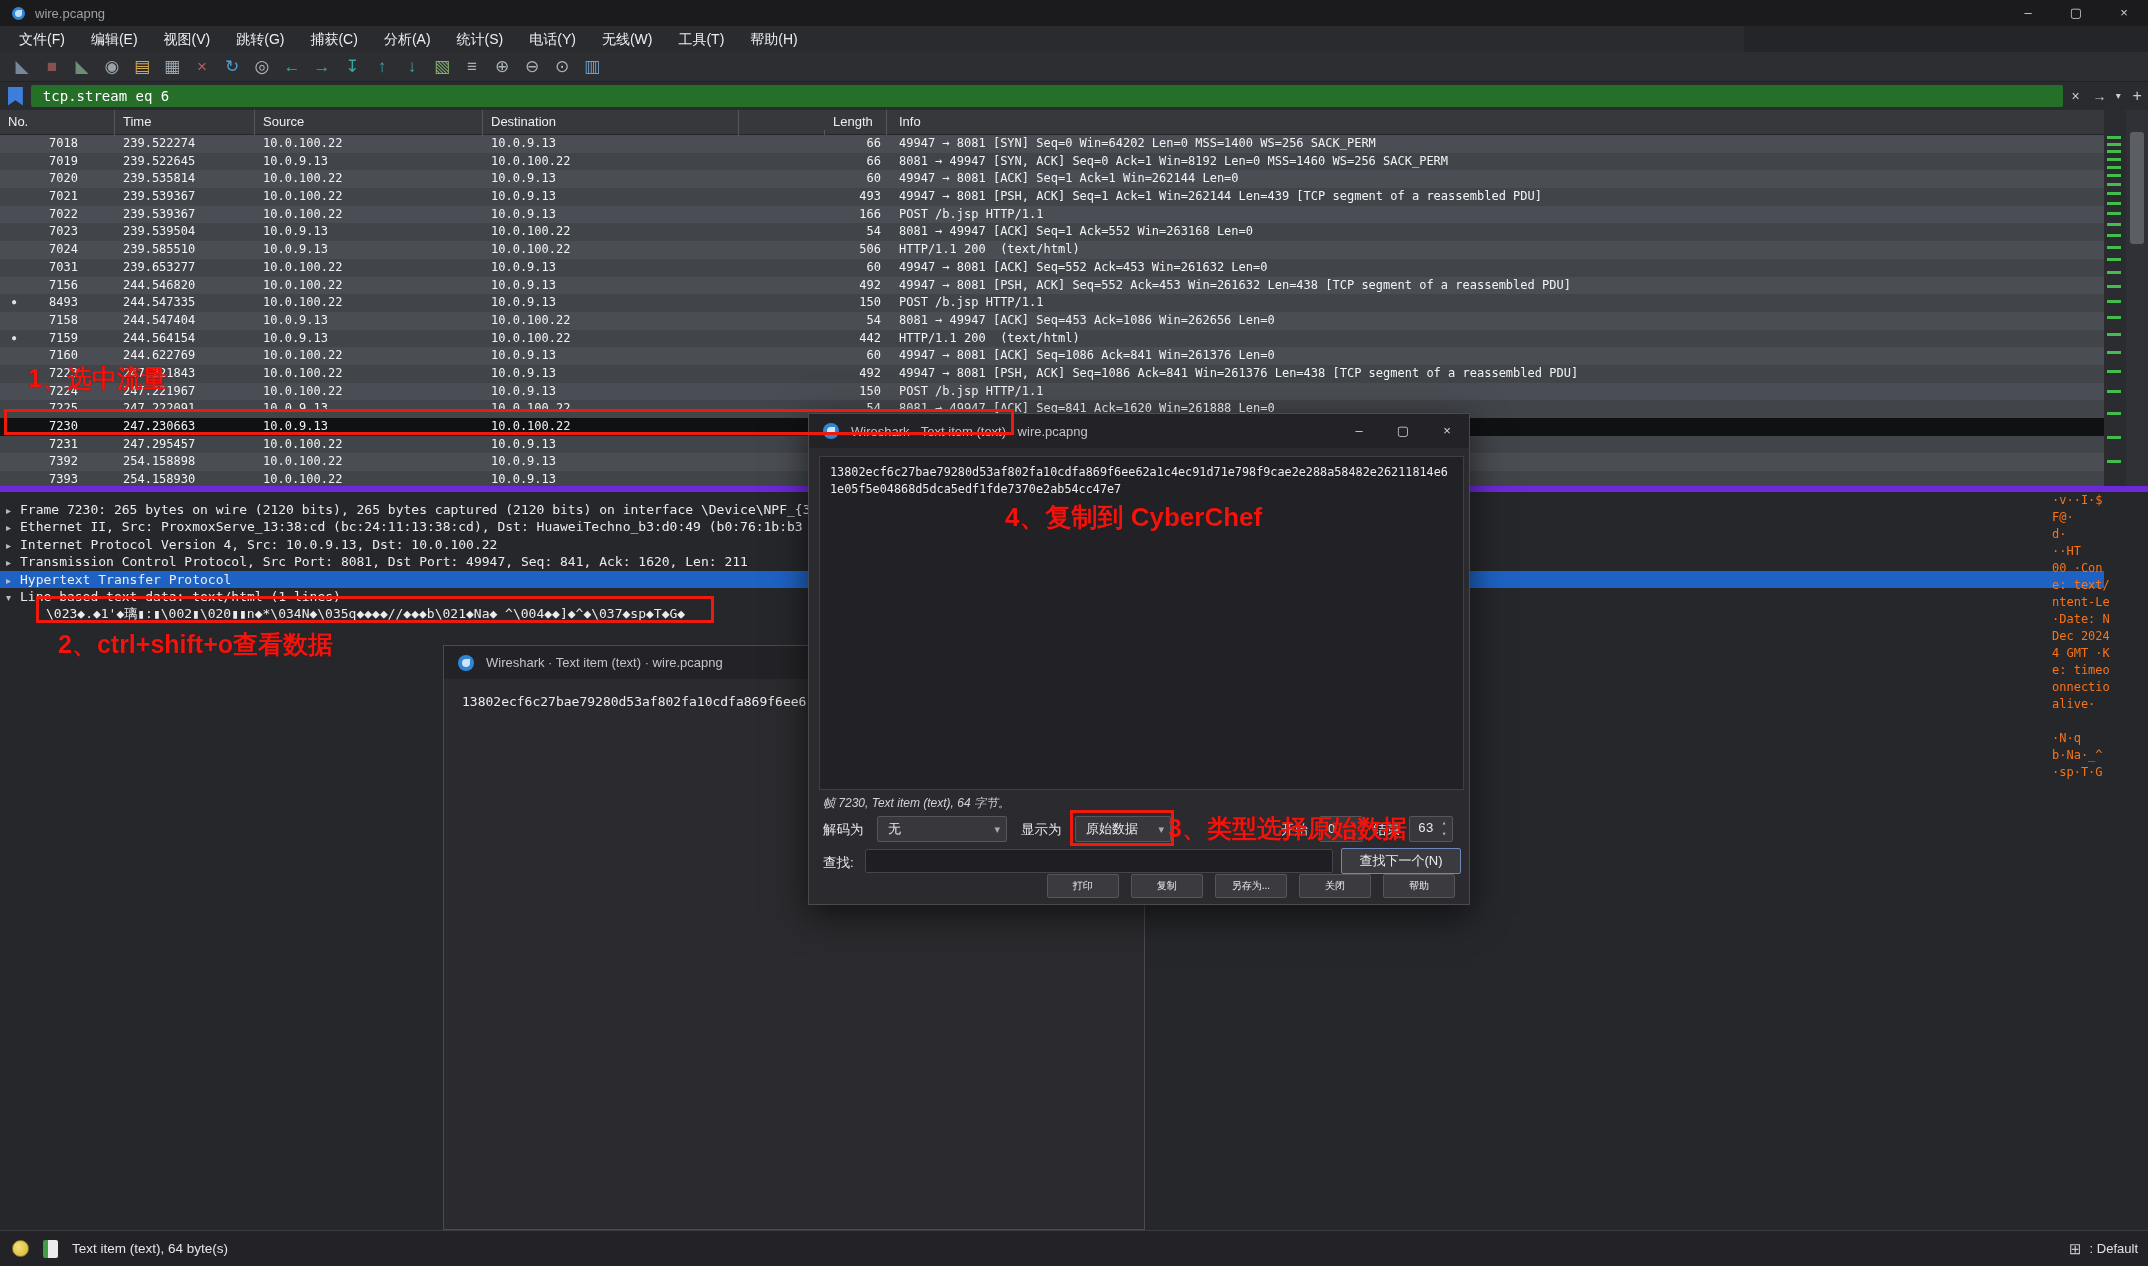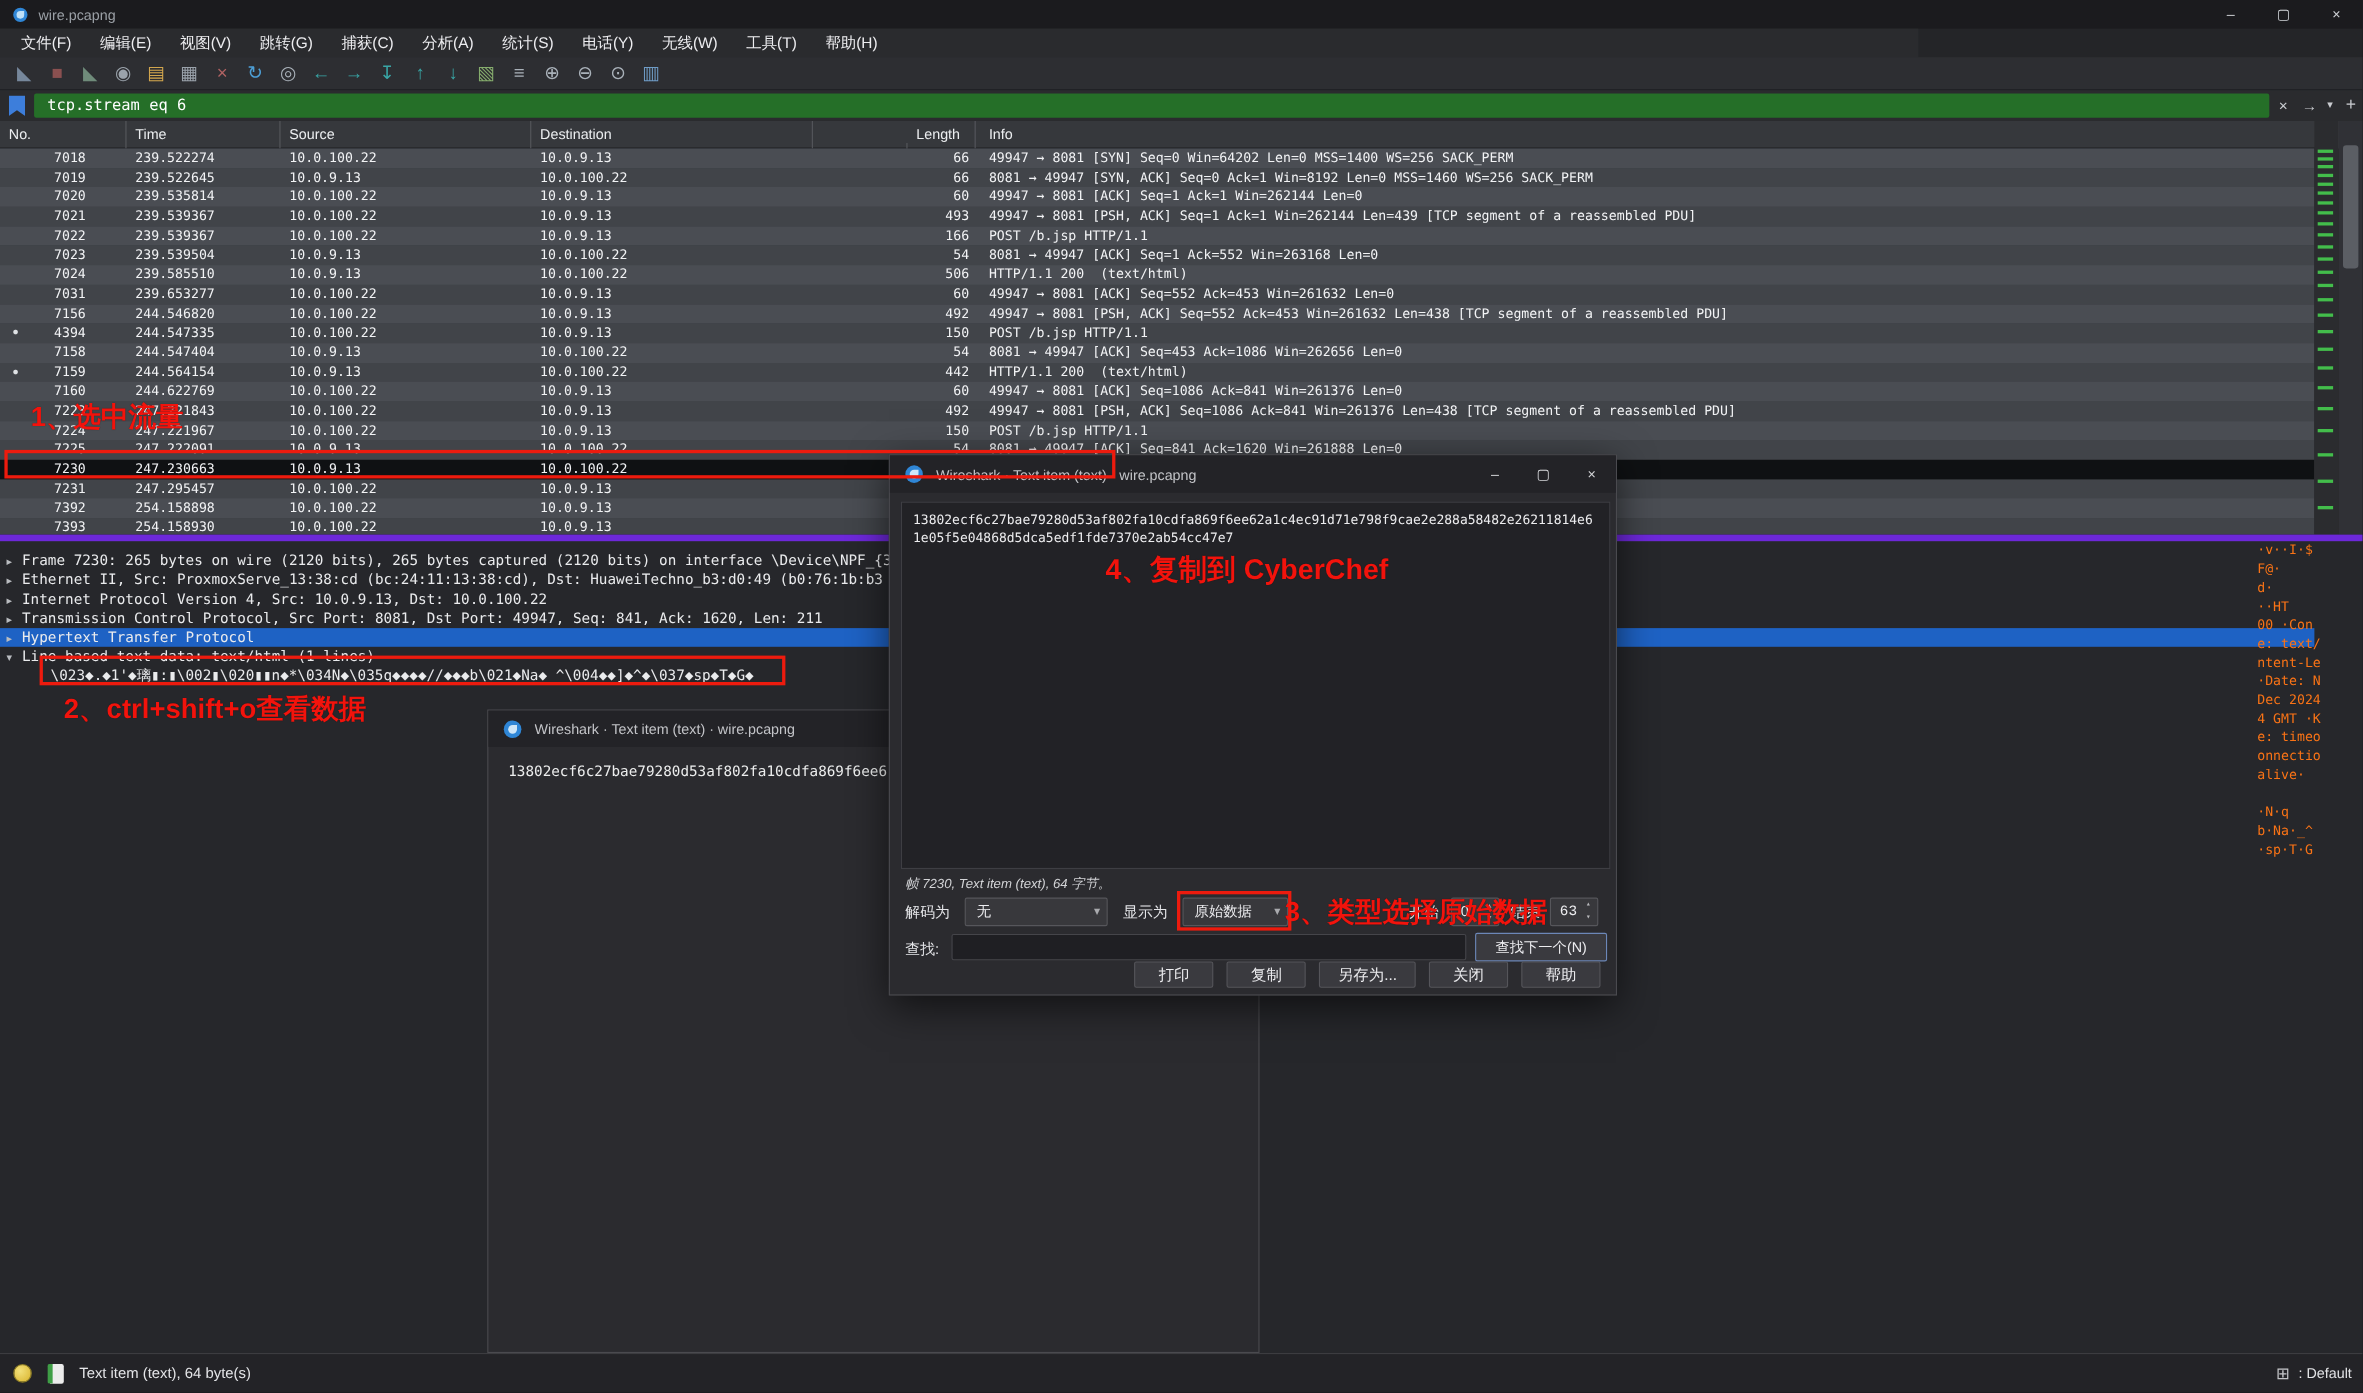--- a/index.html
+++ b/index.html
@@ -82,21 +82,21 @@
   .df-label { position:absolute; top:407px; font-size:13.5px; color:#e4e5e8; white-space:pre; }
   .df-label2 { position:absolute; top:440px; font-size:13.5px; color:#e4e5e8; }
   .dlg-select { position:absolute; top:402px; height:26px; background:#38383c; border:1px solid #56565b; border-radius:2px; color:#ececef; font-size:13px; line-height:24px; padding-left:10px; }
   .dlg-select .sel-caret { position:absolute; right:6px; top:0; color:#a9aaae; font-size:11px; }
   .spin { position:absolute; top:402px; width:44px; height:26px; background:#38383c; border:1px solid #56565b; border-radius:2px; color:#ececef; font-size:13px; line-height:24px; padding-left:8px; }
   .spin .arrows { position:absolute; right:2px; top:1px; width:12px; height:22px; display:flex; flex-direction:column; }
   .spin .arrows span { height:11px; line-height:11px; font-size:7px; color:#b9babd; text-align:center; }
   .find-input { position:absolute; left:56px; top:435px; width:468px; height:24px; background:#1f1f23; border:1px solid #45454a; border-radius:2px; }
   .find-btn { position:absolute; left:532px; top:434px; width:120px; height:26px; background:#3a3a3f; border:1px solid #6c87b8; border-radius:2px; color:#ececef; font-size:13px; text-align:center; line-height:24px; }
   .dlg-buttons { position:absolute; right:14px; bottom:6px; display:flex; gap:12px; }
-  .dlg-btn { min-width:72px; height:24px; padding:0 16px; background:#3a3a3f; border:1px solid #55555a; border-radius:2px; color:#ececef; font-size:14px; text-align:center; line-height:22px; }
+  .dlg-btn { min-width:72px; height:24px; padding:0 16px; background:#3a3a3f; border:1px solid #55555a; border-radius:2px; color:#ececef; font-size:10px; text-align:center; line-height:22px; }
 
   
   .statusbar { position:absolute; left:0; top:1230px; width:2148px; height:36px; background:#232327; border-top:1px solid #3c3c40; display:flex; align-items:center; z-index:5; }
   .expert-dot { width:17px; height:17px; border-radius:50%; margin-left:12px; background:radial-gradient(circle at 35% 35%, #f2e07a, #d9b32c); border:1px solid #8d7d26; }
   .capfile-icon { width:15px; height:18px; margin-left:14px; background:#ececec; border-left:5px solid #3f9e46; border-radius:2px; }
   .status-left-text { margin-left:14px; font-size:13.5px; color:#e4e5e8; }
   .status-right { margin-left:auto; display:flex; align-items:center; padding-right:10px; gap:8px; }
   .grid-icon { font-size:15px; color:#c2c3c7; }
   .profile-text { font-size:13px; color:#e2e3e6; }
 
@@ -256,21 +256,21 @@
       <div class="prow">
         <span class="pcell c-no">7156</span>
         <span class="pcell c-time">244.546820</span>
         <span class="pcell c-src">10.0.100.22</span>
         <span class="pcell c-dst">10.0.9.13</span>
         <span class="pcell c-proto">TCP</span>
         <span class="pcell c-len">492</span>
         <span class="pcell c-info">49947 → 8081 [PSH, ACK] Seq=552 Ack=453 Win=261632 Len=438 [TCP segment of a reassembled PDU]</span>
       </div>
       <div class="prow odd">
-        <span class="pcell c-no">4394</span>
+        <span class="pcell c-no">8493</span>
         <span class="pcell c-time">244.547335</span>
         <span class="pcell c-src">10.0.100.22</span>
         <span class="pcell c-dst">10.0.9.13</span>
         <span class="pcell c-proto">HTTP</span>
         <span class="pcell c-len">150</span>
         <span class="pcell c-info">POST /b.jsp HTTP/1.1</span>
         <span class="rowdot">●</span>
       </div>
       <div class="prow">
         <span class="pcell c-no">7158</span>

